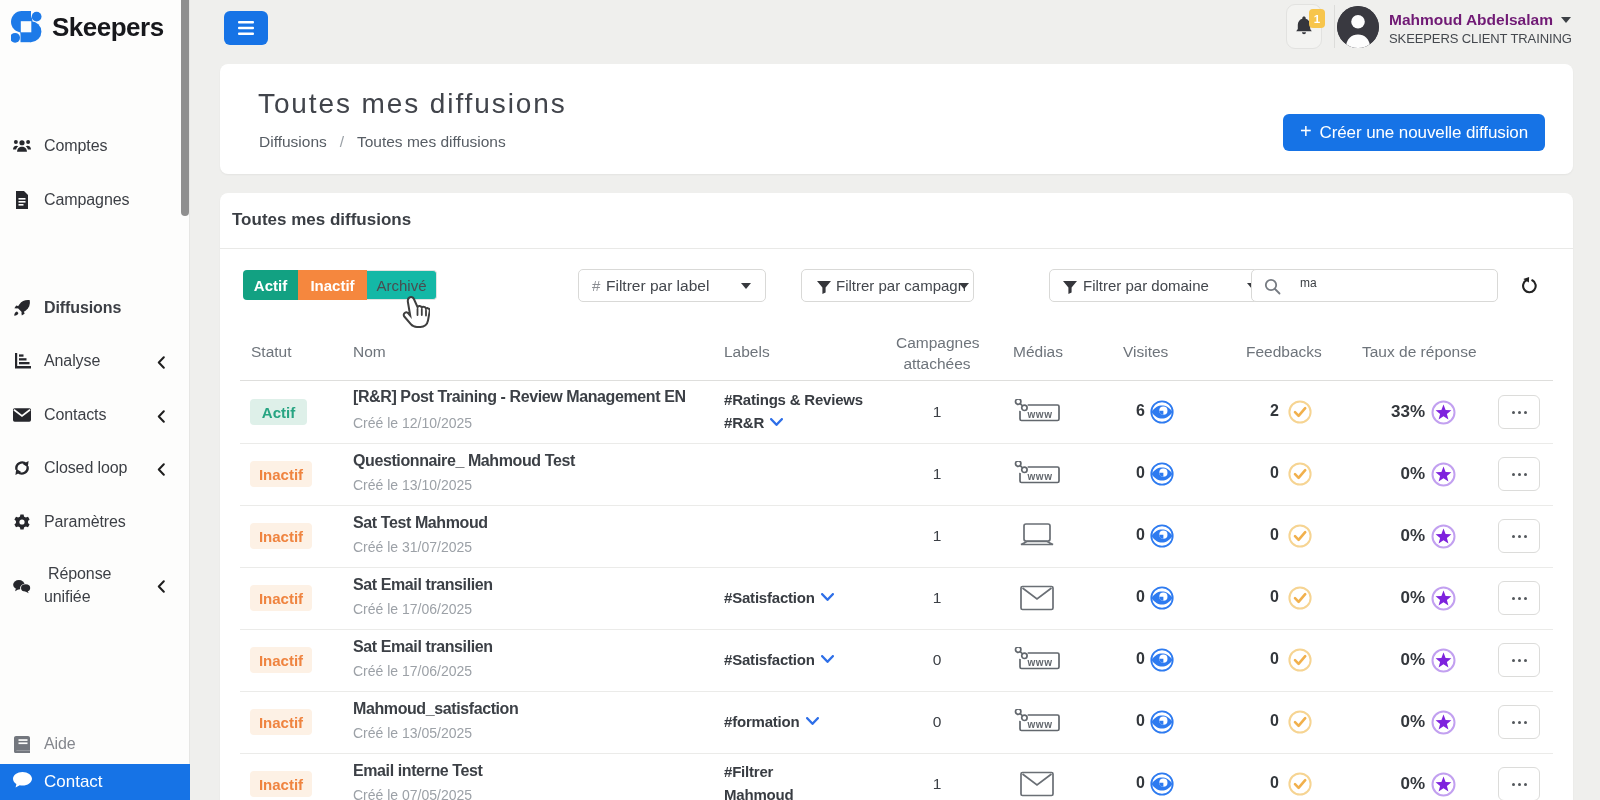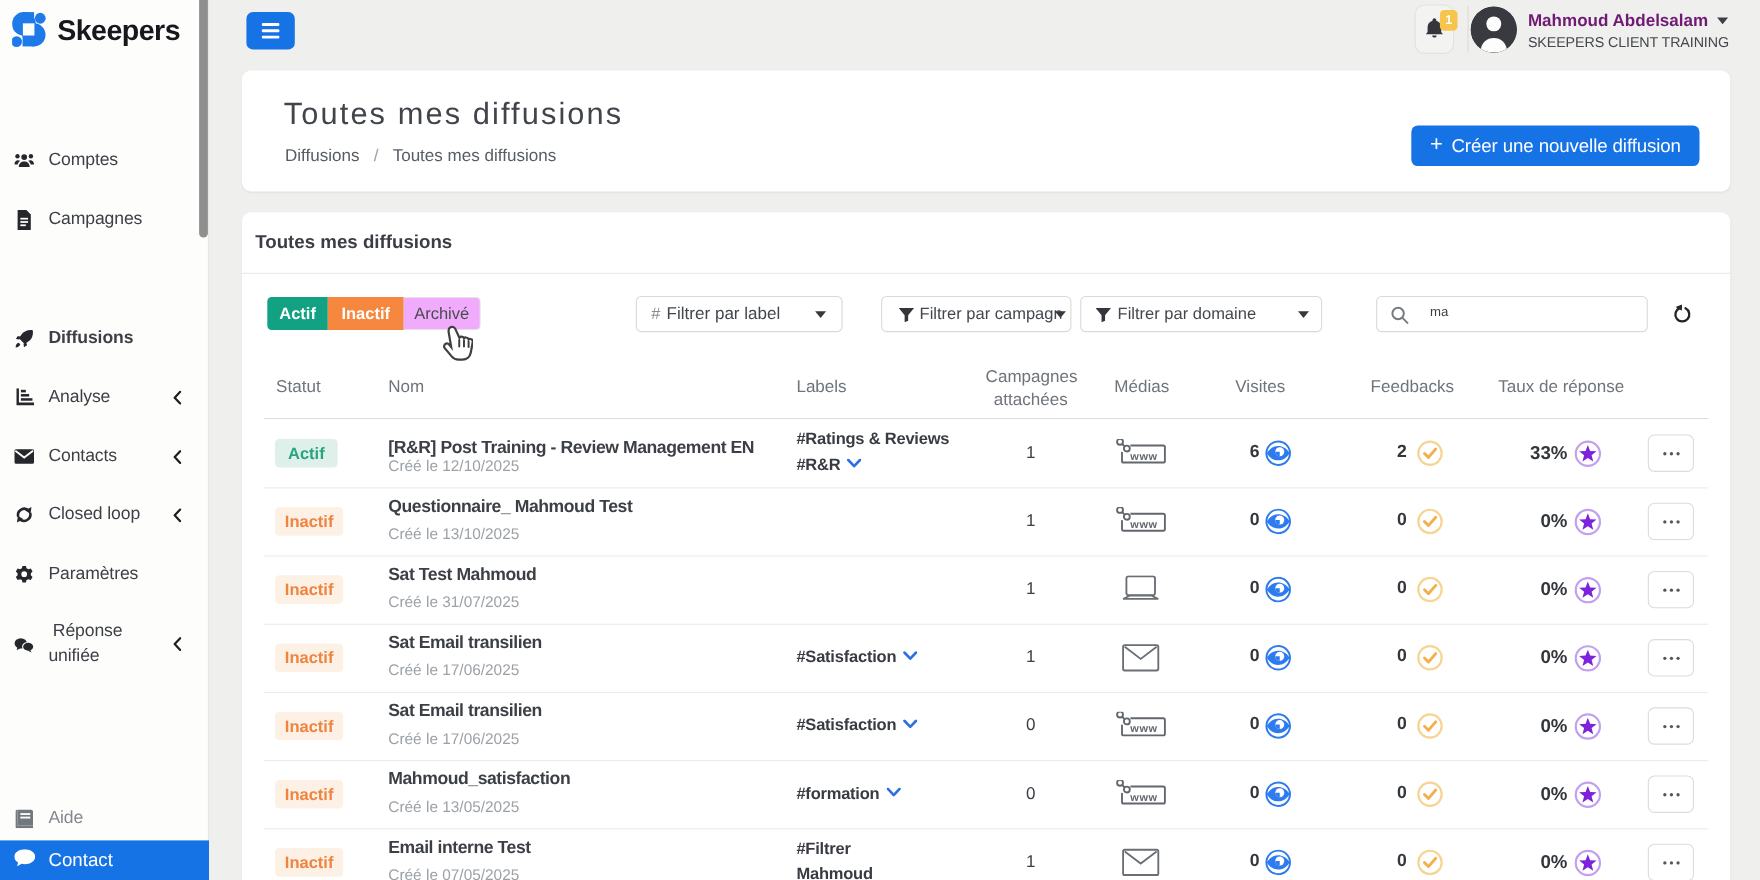--- a/index.html
+++ b/index.html
@@ -29,21 +29,21 @@
 #newbtn{position:absolute;left:1063px;top:50px;width:262px;height:37px;background:#1673e6;border-radius:6px;color:#fff;font-size:17px;display:flex;align-items:center;justify-content:center;letter-spacing:-0.1px}
 #newbtn .plus{font-size:20px;font-weight:400;margin-right:8px;margin-top:-2px}
 
 #tcard{position:absolute;left:220px;top:193px;width:1353px;height:607px;background:#fff;border-radius:8px 8px 0 0;box-shadow:0 1px 2px rgba(0,0,0,.05)}
 #theading{position:absolute;left:12px;top:17px;font-size:17px;font-weight:700;color:#3a3e44}
 #hsep{position:absolute;left:0;top:55px;width:1353px;height:1px;background:#e9e9e7}
 
 .tg{position:absolute;top:77px;height:30px;display:flex;align-items:center;justify-content:center;font-size:15px}
 #tg1{left:23px;width:55px;background:#12a182;color:#fff;font-weight:700;border-radius:4px 0 0 4px}
 #tg2{left:78px;width:69px;background:#f5873e;color:#fff;font-weight:700}
-#tg3{left:147px;width:70px;background:#f0abfc;color:#4a4c50;border-radius:0 4px 4px 0;border:1px solid #e3e3e1;border-left:none}
+#tg3{left:147px;width:70px;background:#14b8a6;color:#4a4c50;border-radius:0 4px 4px 0;border:1px solid #e3e3e1;border-left:none}
 
 .drop{position:absolute;top:76px;height:33px;background:#fff;border:1px solid #d9d9d7;border-radius:5px;display:flex;align-items:center;font-size:15.5px;color:#43474d}
 .caret{width:0;height:0;border-left:5.5px solid transparent;border-right:5.5px solid transparent;border-top:6.5px solid #37393e;position:absolute}
 #search{position:absolute;left:1031px;top:76px;width:247px;height:33px;background:#fff;border:1px solid #d9d9d7;border-radius:5px}
 #search .q{position:absolute;left:48px;top:6px;font-size:12px;color:#3a3e43}
 
 .th{position:absolute;font-size:15.5px;color:#6e747b}
 #rowsep0{position:absolute;left:20px;top:187px;width:1313px;height:1px;background:#dededc}
 .rsep{position:absolute;left:20px;width:1313px;height:1px;background:#ebebe9}
 
@@ -232,21 +232,21 @@
 <span style="position:absolute;left:27px">Filtrer par label</span>
 <span class="caret" style="right:14px;top:13px"></span>
     </div>
 <div class="drop" style="left:581px;width:173px">
 <span style="position:absolute;left:15px;top:10px"><svg width="14" height="13" viewBox="0 0 14 13" style="">
           <path d="M0 0 L14 0 L8.6 6.5 L8.6 11.5 L5.4 13 L5.4 6.5 Z" fill="#35363b"></path>
         </svg></span>
 <span style="position:absolute;left:34px;font-size:15px;width:129px;overflow:hidden;white-space:nowrap;display:block;top:7px">Filtrer par campagne</span>
 <span class="caret" style="right:4px;top:13px"></span>
     </div>
-<div class="drop" style="left:762px;width:220px">
+<div class="drop" style="left:829px;width:220px">
 <span style="position:absolute;left:13px;top:10px"><svg width="14" height="13" viewBox="0 0 14 13" style="">
           <path d="M0 0 L14 0 L8.6 6.5 L8.6 11.5 L5.4 13 L5.4 6.5 Z" fill="#35363b"></path>
         </svg></span>
 <span style="position:absolute;left:33px;font-size:15px">Filtrer par domaine</span>
 <span class="caret" style="right:11px;top:13px"></span>
     </div>
 <div id="search">
       <span style="position:absolute;left:12px;top:8px"><svg width="17" height="17" viewBox="0 0 17 17" style="">
           <circle cx="7" cy="7" r="5.2" fill="none" stroke="#767b82" stroke-width="1.8"></circle>
           <line x1="11" y1="11" x2="15.5" y2="15.5" stroke="#767b82" stroke-width="1.8" stroke-linecap="round"></line>
@@ -260,21 +260,21 @@
 <div class="th" style="left:31px;top:150px">Statut</div>
 <div class="th" style="left:133px;top:150px">Nom</div>
 <div class="th" style="left:504px;top:150px">Labels</div>
 <div class="th" style="left:676px;top:139px;width:82px;text-align:center;line-height:21px">Campagnes attachées</div>
 <div class="th" style="left:793px;top:150px">Médias</div>
 <div class="th" style="left:903px;top:150px">Visites</div>
 <div class="th" style="left:1026px;top:150px">Feedbacks</div>
 <div class="th" style="left:1142px;top:150px">Taux de réponse</div>
 <div id="rowsep0"></div>
 <div class="badge b-act" style="top:206px">Actif</div>
-<div class="nm" style="top:206px">[R&amp;R] Post Training - Review Management EN</div>
+<div class="nm" style="top:195px">[R&amp;R] Post Training - Review Management EN</div>
 <div class="dt" style="top:222px">Créé le 12/10/2025</div>
 <div class="lb" style="top:198px">#Ratings &amp; Reviews</div>
 <div class="lb" style="top:221px">#R&amp;R<svg width="13" height="9" viewBox="0 0 13 9" style="vertical-align:1px;margin-left:6px">
         <path d="M1.2 1.2 L6.5 6.8 L11.8 1.2" fill="none" stroke="#2e6fe8" stroke-width="2.4" stroke-linecap="round" stroke-linejoin="round"></path>
       </svg></div>
 <div class="num" style="left:676px;width:82px;text-align:center;top:210px">1</div>
 <div class="icnx" style="left:793px;top:206px;width:48px;display:flex;justify-content:center">
       <svg width="48" height="26" viewBox="0 0 48 26" style="">
 <rect x="7" y="6" width="39" height="15.5" rx="1.5" fill="none" stroke="#62676d" stroke-width="1.7"></rect>
 <circle cx="8.5" cy="6" r="6.2" fill="#fff"></circle>

